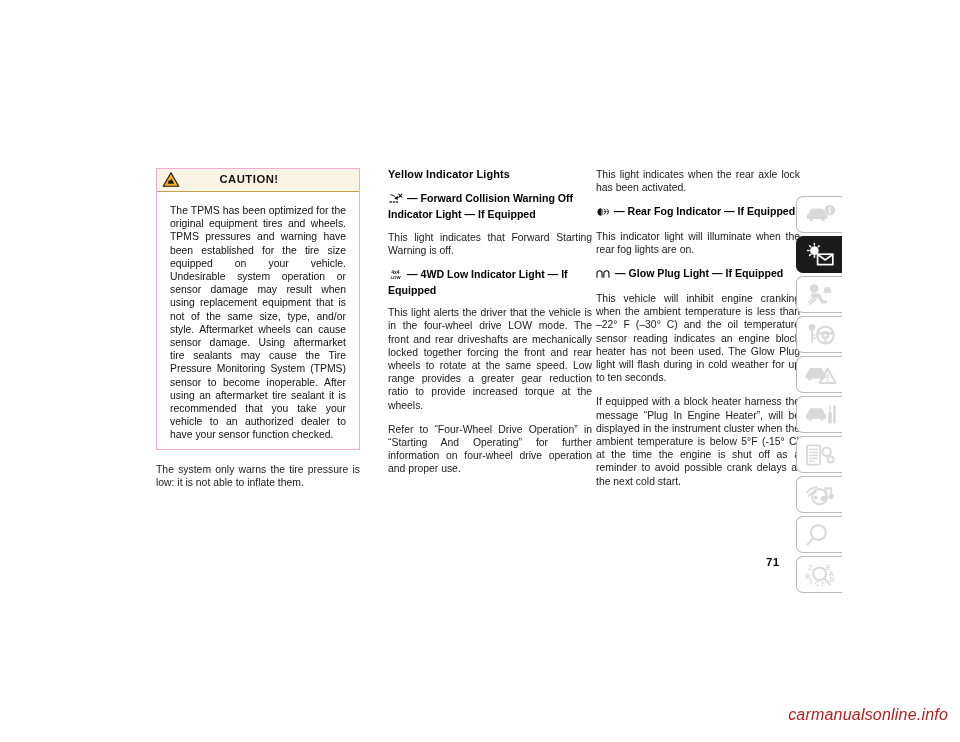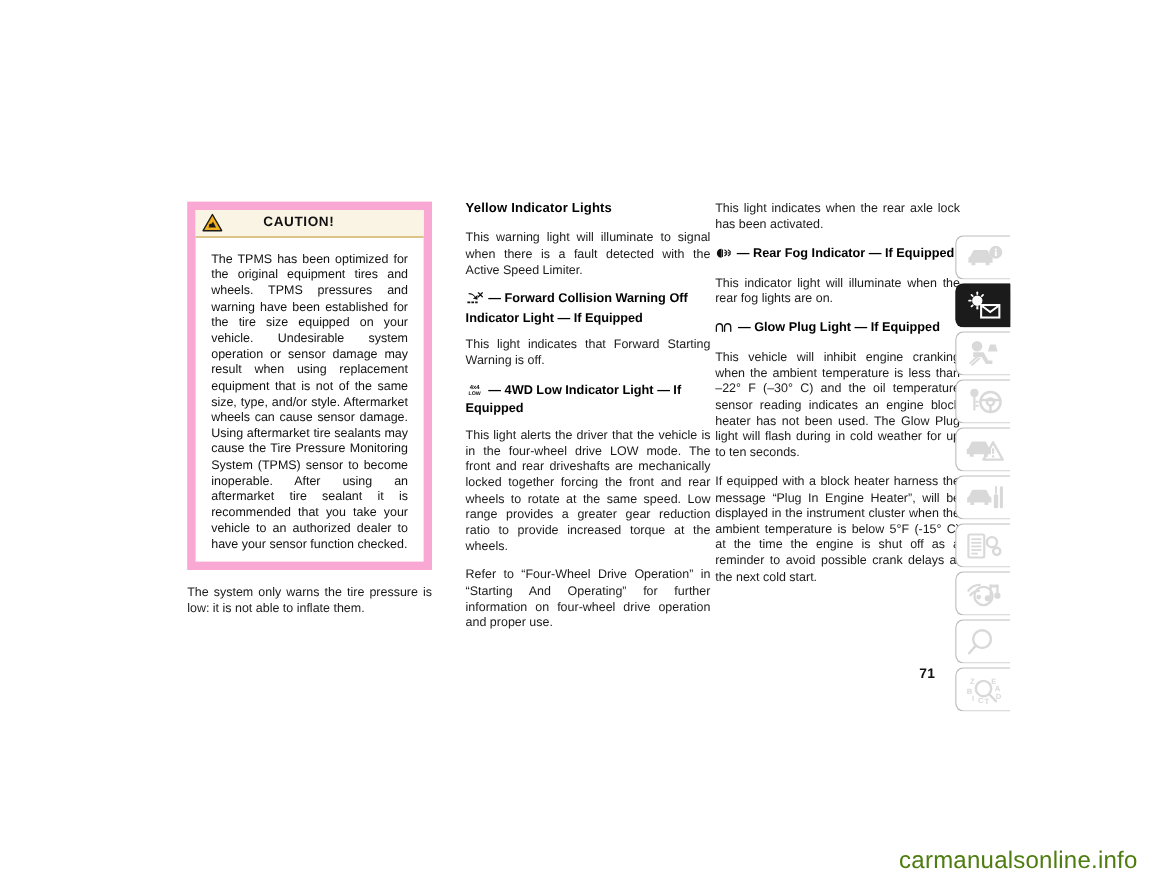--- a/index.html
+++ b/index.html
@@ -41,21 +41,21 @@
   .col p {
     margin: 0 0 11px 0;
     text-align: justify;
     -webkit-hyphens: none;
     hyphens: none;
   }
   .col p:last-child { margin-bottom: 0; }
 
   
   .caution-box {
-    border: 7px solid #f9a8d4;
+    border: 1px solid #f9a8d4;
     background: #ffffff;
     margin-bottom: 13px;
     box-sizing: border-box;
   }
   .caution-head {
     background: #faf4e4;
     border-bottom: 1px solid #c8a24a;
     height: 22px;
     display: flex;
     align-items: center;
@@ -160,24 +160,25 @@
     letter-spacing: 0.3px;
   }
 
   
   #watermark {
     position: absolute;
     left: 0;
     top: 706px;
     width: 948px;
     text-align: right;
-    font-size: 20px;
-    color: #4d7c0f;
+    font-size: 16px;
+    color: #b91c1c;
     letter-spacing: 0.2px;
     font-family: "Liberation Sans", sans-serif;
+    font-style: italic;
   }
 </style>
 </head>
 <body>
 
 <div id="page">
 
   <div class="col" id="col-left">
 
     <div class="caution-box">
@@ -196,21 +197,20 @@
       </div>
     </div>
 
     <p>The system only warns the tire pressure is low: it is not able to inflate them.</p>
   </div>
 
   <div class="col" id="col-mid">
 
     <div class="sec-title">Yellow Indicator Lights</div>
 
-    <p>This warning light will illuminate to signal when there is a fault detected with the Active Speed Limiter.</p>
 
     <div class="sub-head">
       <span class="glyph ind">
         <svg viewBox="0 0 20 14" width="15" height="11">
           <path d="M2 10.8 L5.2 10.8 L5.2 12.6 L2 12.6 Z" fill="#111"></path>
           <path d="M6.4 10.8 L9.4 10.8 L9.4 12.6 L6.4 12.6 Z" fill="#111"></path>
           <path d="M10.6 10.8 L13.4 10.8 L13.4 12.6 L10.6 12.6 Z" fill="#111"></path>
           <path d="M3.4 1.2 C 6.6 1.2 9.4 3.0 10.8 5.4 L13.2 3.4 L13.2 8.6 L8.0 7.2 L10.2 5.9 C 8.9 4.0 6.4 2.7 3.4 2.7 Z" fill="#111"></path>
           <path d="M14.2 1.0 L18.6 5.4 M18.6 1.0 L14.2 5.4" stroke="#111" stroke-width="1.4" stroke-linecap="round"></path>
         </svg>

